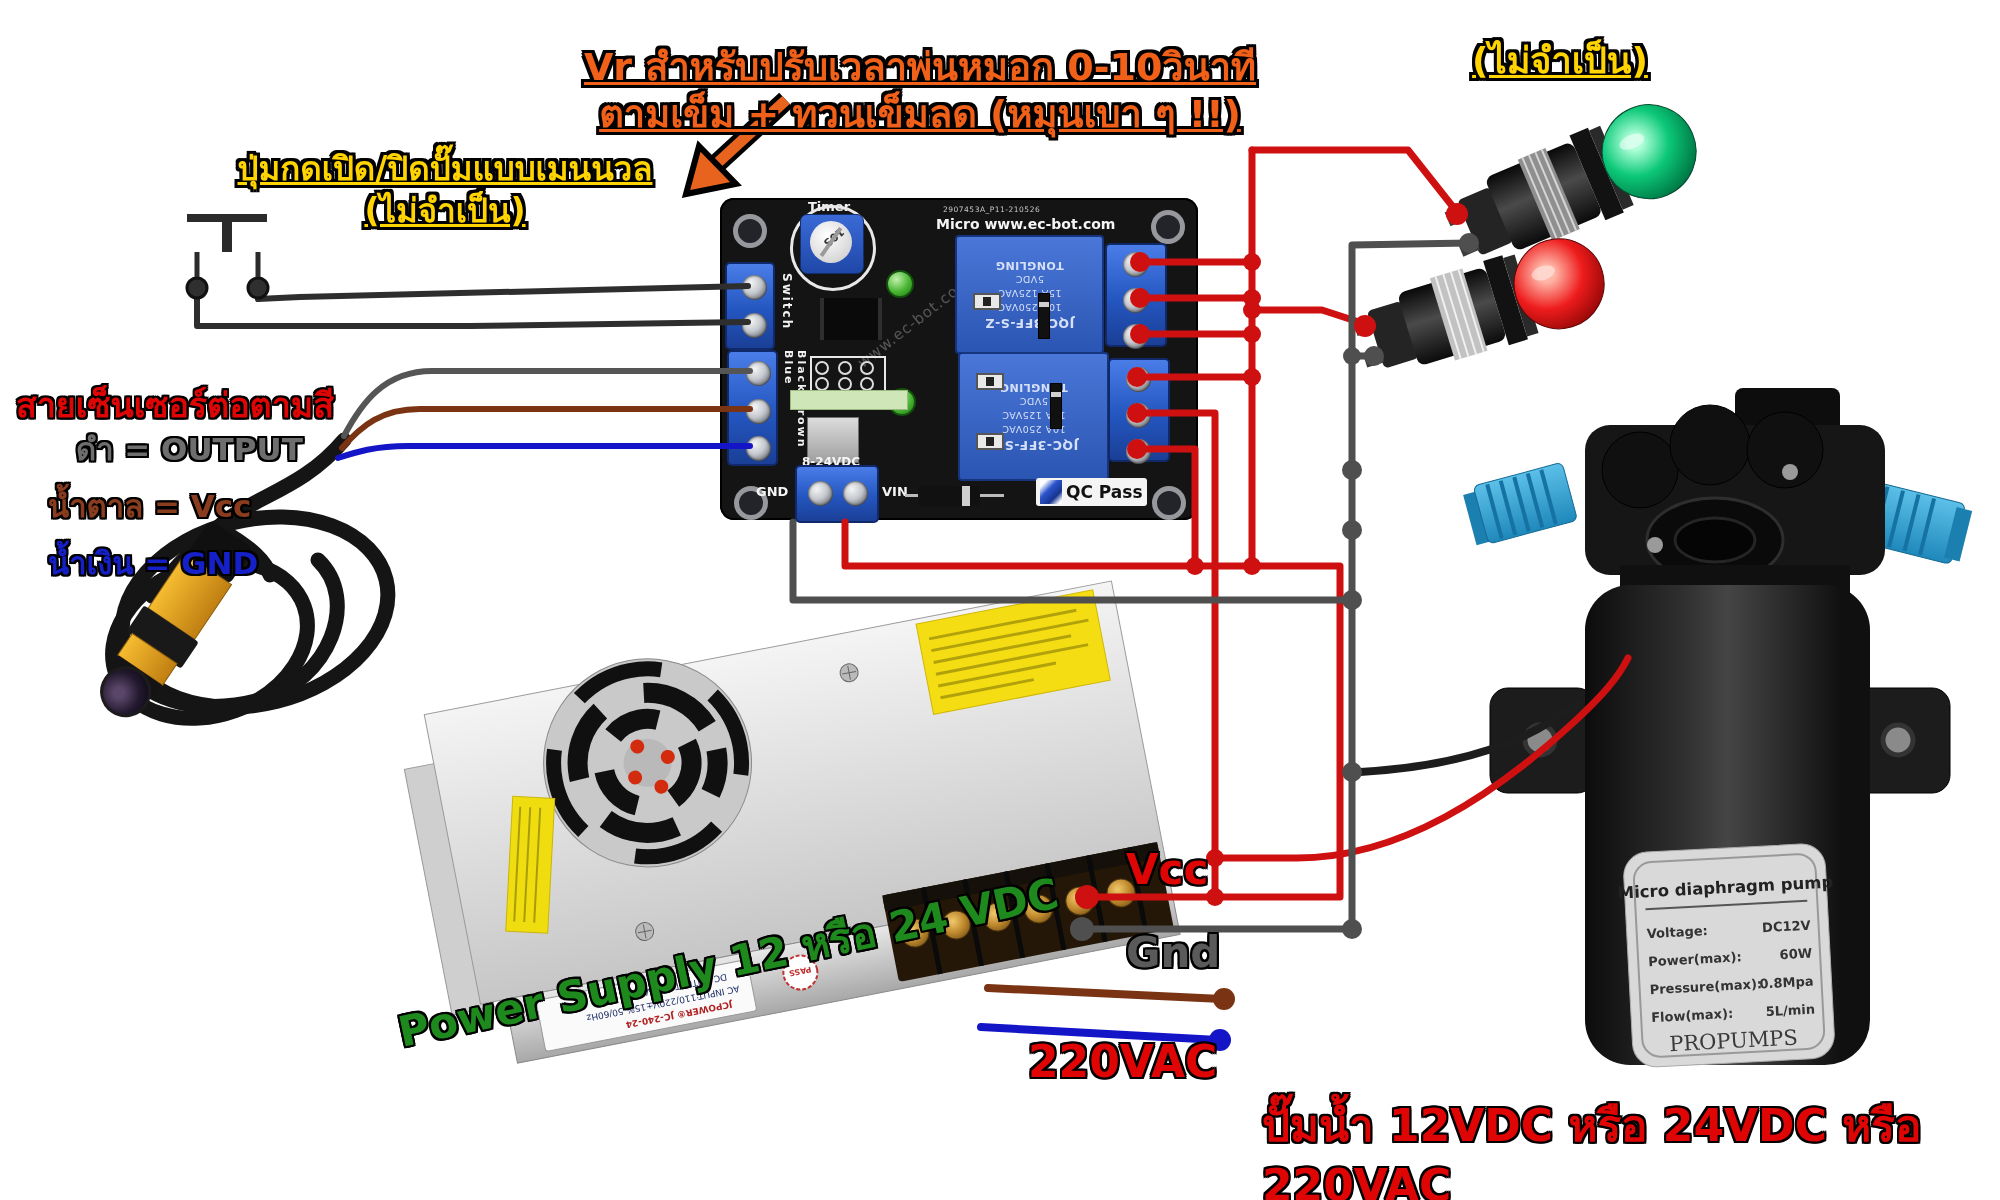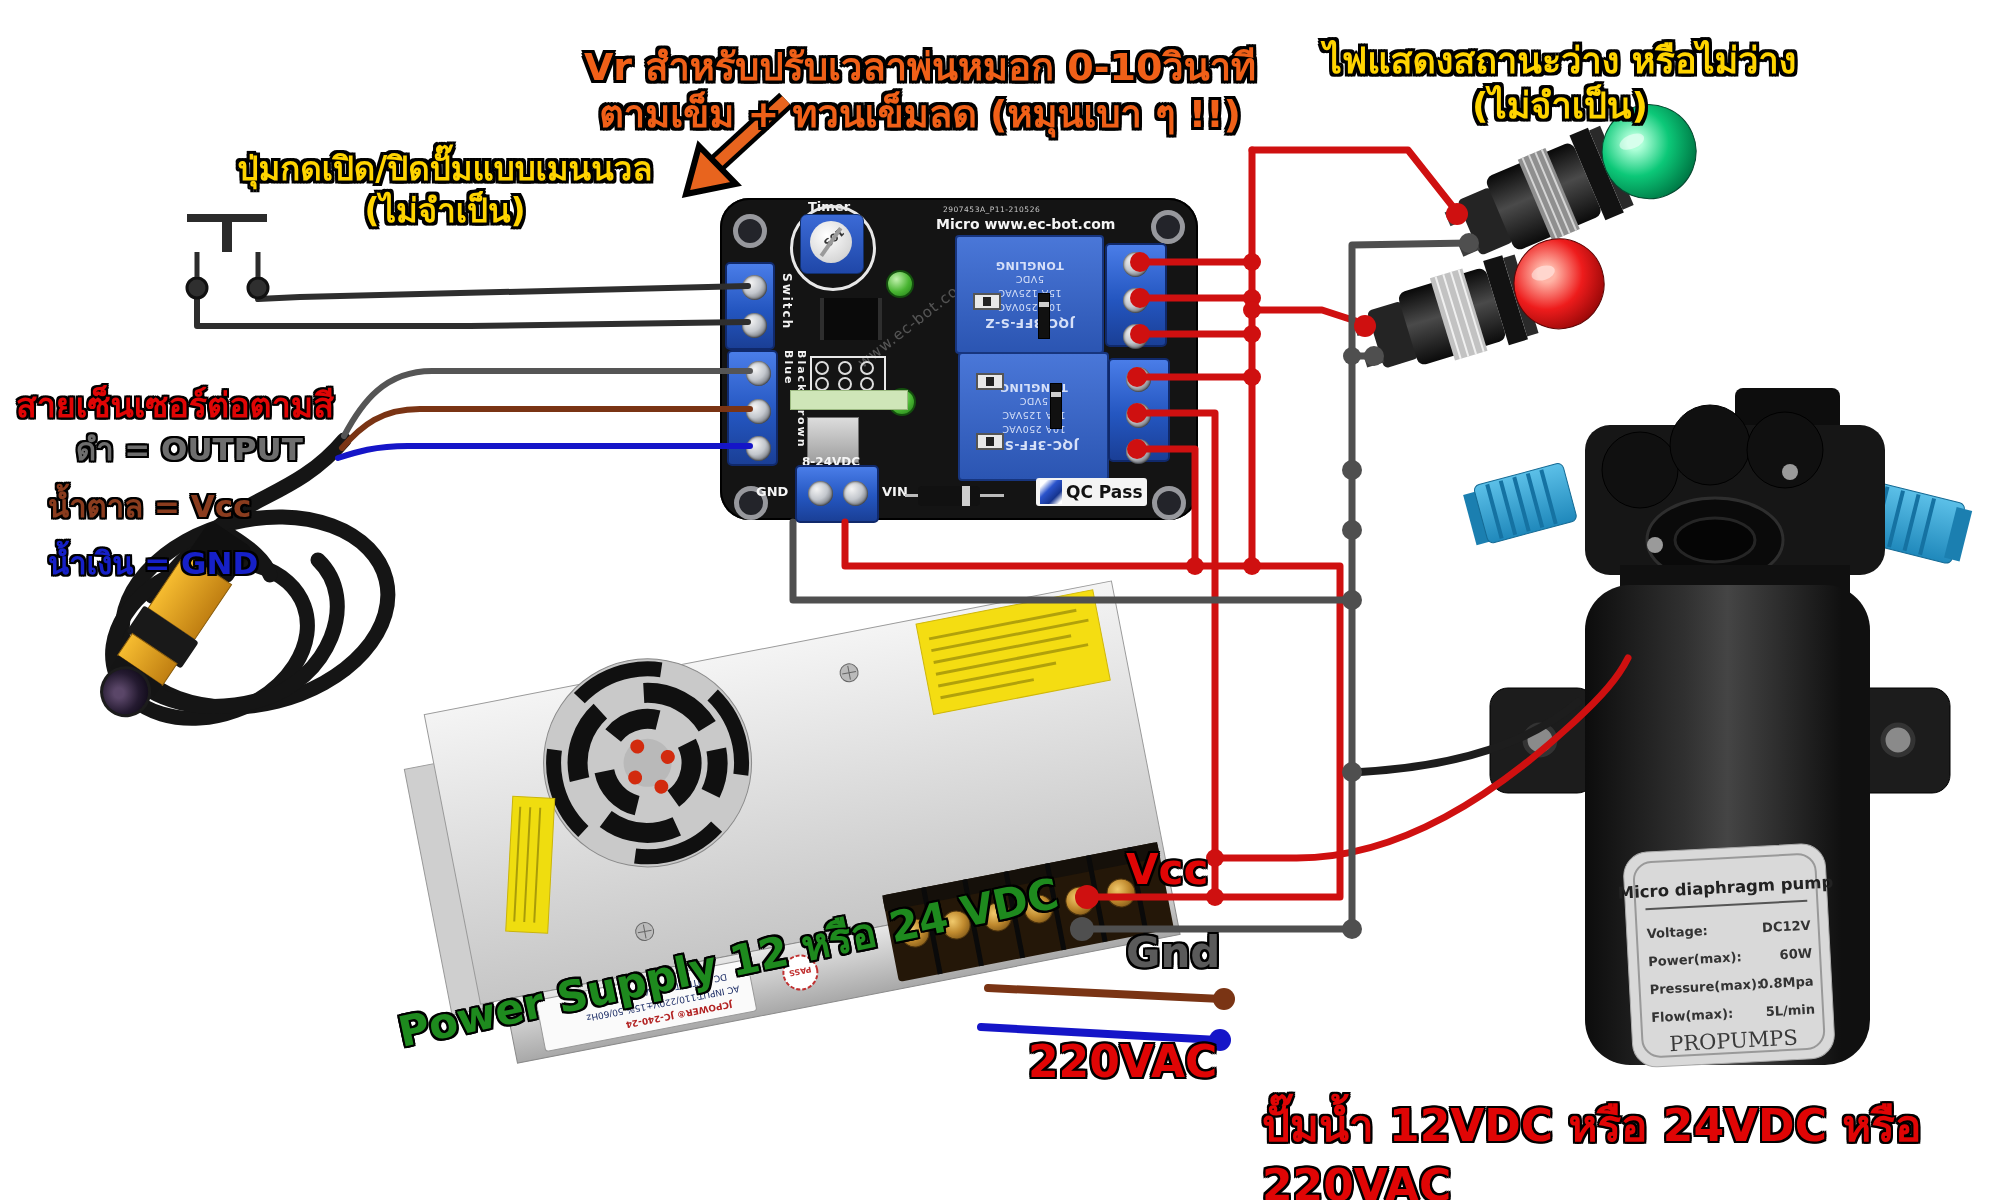--- a/index.html
+++ b/index.html
@@ -1,35 +1,35 @@
 <!DOCTYPE html>
 <html><head>
 <meta charset="utf-8">
 <style>
   html,body{margin:0;padding:0;background:#fff;}
   #stage{position:relative;width:2000px;height:1200px;background:#fff;overflow:hidden;
          font-family:"DejaVu Sans",sans-serif;}
   .abs{position:absolute;}
-  .ctr{text-align:center;}
+  .ctr{text-align:center;text-decoration:underline;}
   .b{font-weight:bold;}
   
   .o3{text-shadow:-3px -3px 0 #000,3px -3px 0 #000,-3px 3px 0 #000,3px 3px 0 #000,
       -3px 0 0 #000,3px 0 0 #000,0 -3px 0 #000,0 3px 0 #000;}
   .o2{text-shadow:-2px -2px 0 #000,2px -2px 0 #000,-2px 2px 0 #000,2px 2px 0 #000,
       -2px 0 0 #000,2px 0 0 #000,0 -2px 0 #000,0 2px 0 #000;}
   .orange{color:#F06018;}
   .yellow{color:#FFD400;}
   .redtx{color:#E00505;}
   .greentx{color:#1E8A1E;}
   .graytx{color:#6e6e6e;}
   .browntx{color:#8a3c1e;}
   .bluetx{color:#1620c8;}
   
   #board{left:720px;top:198px;width:478px;height:322px;background:#141414;
-         border-radius:29px;box-shadow:0 0 0 2px #000 inset;}
+         border-radius:14px;box-shadow:0 0 0 2px #000 inset;}
   .hole{width:24px;height:24px;border-radius:50%;background:#23242a;
         border:5px solid #97989d;}
   .tblock{background:linear-gradient(180deg,#4a7de8,#2456c0 55%,#1a3f96);
           border:2px solid #10296b;border-radius:5px;}
   .screw{width:25px;height:25px;border-radius:50%;
          background:radial-gradient(circle at 35% 32%,#f4f4f4,#c3c7cd 45%,#81858c 72%,#585b60);
          box-shadow:0 0 3px #000 inset;}
   .relay{background:linear-gradient(180deg,#4a77d8,#2b55b2);border:2px solid #17357e;
          border-radius:4px;display:flex;align-items:center;justify-content:center;}
   .rtext{transform:rotate(180deg);color:#d6e0f8;font-size:9.5px;line-height:1.45;
@@ -437,21 +437,20 @@
       <polygon points="686,194 699,146 736,184" fill="#E8641E" stroke="#000" stroke-width="6"></polygon>
     </g>
   </svg>
 
   <div class="abs ctr b orange o3" style="left:560px;top:44px;width:720px;font-size:38px;line-height:47px;">
     <div>Vr สำหรับปรับเวลาพ่นหมอก 0-10วินาที</div>
     <div>ตามเข็ม +  ทวนเข็มลด (หมุนเบา ๆ !!)</div>
   </div>
 
   <div class="abs ctr b yellow o3" style="left:1320px;top:38px;width:480px;font-size:36px;line-height:45px;">
-    <div>ไฟแสดงสถานะว่าง หรือไม่ว่าง</div>
     <div>(ไม่จำเป็น)</div>
   </div>
 
   <div class="abs ctr b yellow o3" style="left:205px;top:148px;width:480px;font-size:33px;line-height:42px;">
     <div>ปุ่มกดเปิด/ปิดปั๊มแบบเมนนวล</div>
     <div>(ไม่จำเป็น)</div>
   </div>
 
   <div class="abs b redtx o2" style="left:16px;top:378px;font-size:34px;">สายเซ็นเซอร์ต่อตามสี</div>
   <div class="abs" style="left:48px;top:424px;">

